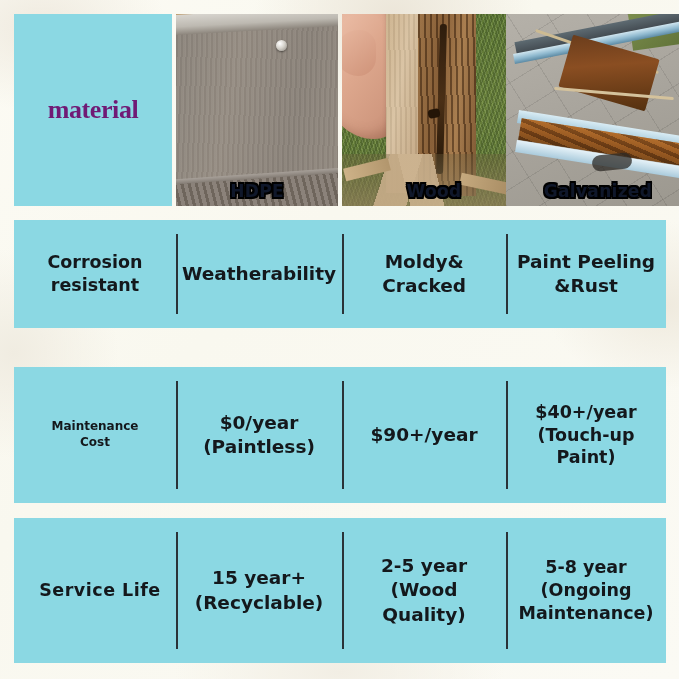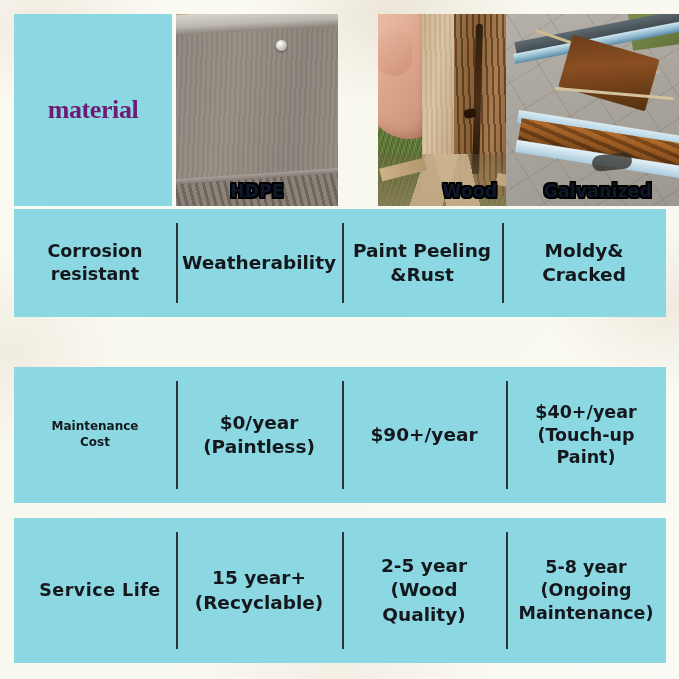--- a/index.html
+++ b/index.html
@@ -56,21 +56,21 @@
   }
 
   .photo-cell {
     position: absolute;
     top: 0;
     height: 192px;
     overflow: hidden;
     background: #9a9187;
   }
   .photo-cell.hdpe      { left: 162px; width: 162px; }
-  .photo-cell.wood      { left: 328px; width: 184px; margin-left: 36px; }
+  .photo-cell.wood      { left: 328px; width: 184px; }
   .photo-cell.galv      { left: 492px; width: 184px; }
 
   .photo-art { position: absolute; inset: 0; }
 
   .photo-caption {
     position: absolute;
     left: 0;
     right: 0;
     bottom: 5px;
     text-align: center;
@@ -247,21 +247,21 @@
     opacity: 0.75;
   }
 
   
   .data-row {
     position: absolute;
     left: 14px;
     width: 652px;
     background: #8bd8e3;
   }
-  #row-weather { top: 209px; height: 108px; }
+  #row-weather { top: 220px; height: 108px; }
   #row-cost    { top: 367px; height: 136px; }
   #row-life    { top: 518px; height: 145px; }
 
   .cells {
     position: relative;
     display: flex;
     width: 100%;
     height: 100%;
   }
 
@@ -352,22 +352,22 @@
       </div>
       <div class="photo-caption">Galvanized</div>
     </div>
 
   </div>
 
   <div class="data-row" id="row-weather">
     <div class="cells">
       <div class="cell c0">Corrosion<br>resistant</div>
       <div class="cell c1">Weatherability</div>
+      <div class="cell c2">Moldy&amp;<br>Cracked</div>
       <div class="cell c3">Paint Peeling<br>&amp;Rust</div>
-      <div class="cell c2">Moldy&amp;<br>Cracked</div>
     </div>
   </div>
 
   <div class="data-row" id="row-cost">
     <div class="cells">
       <div class="cell c0">Maintenance<br>Cost</div>
       <div class="cell c1">$0/year<br>(Paintless)</div>
       <div class="cell c2">$90+/year</div>
       <div class="cell c3">$40+/year<br>(Touch-up Paint)</div>
     </div>

